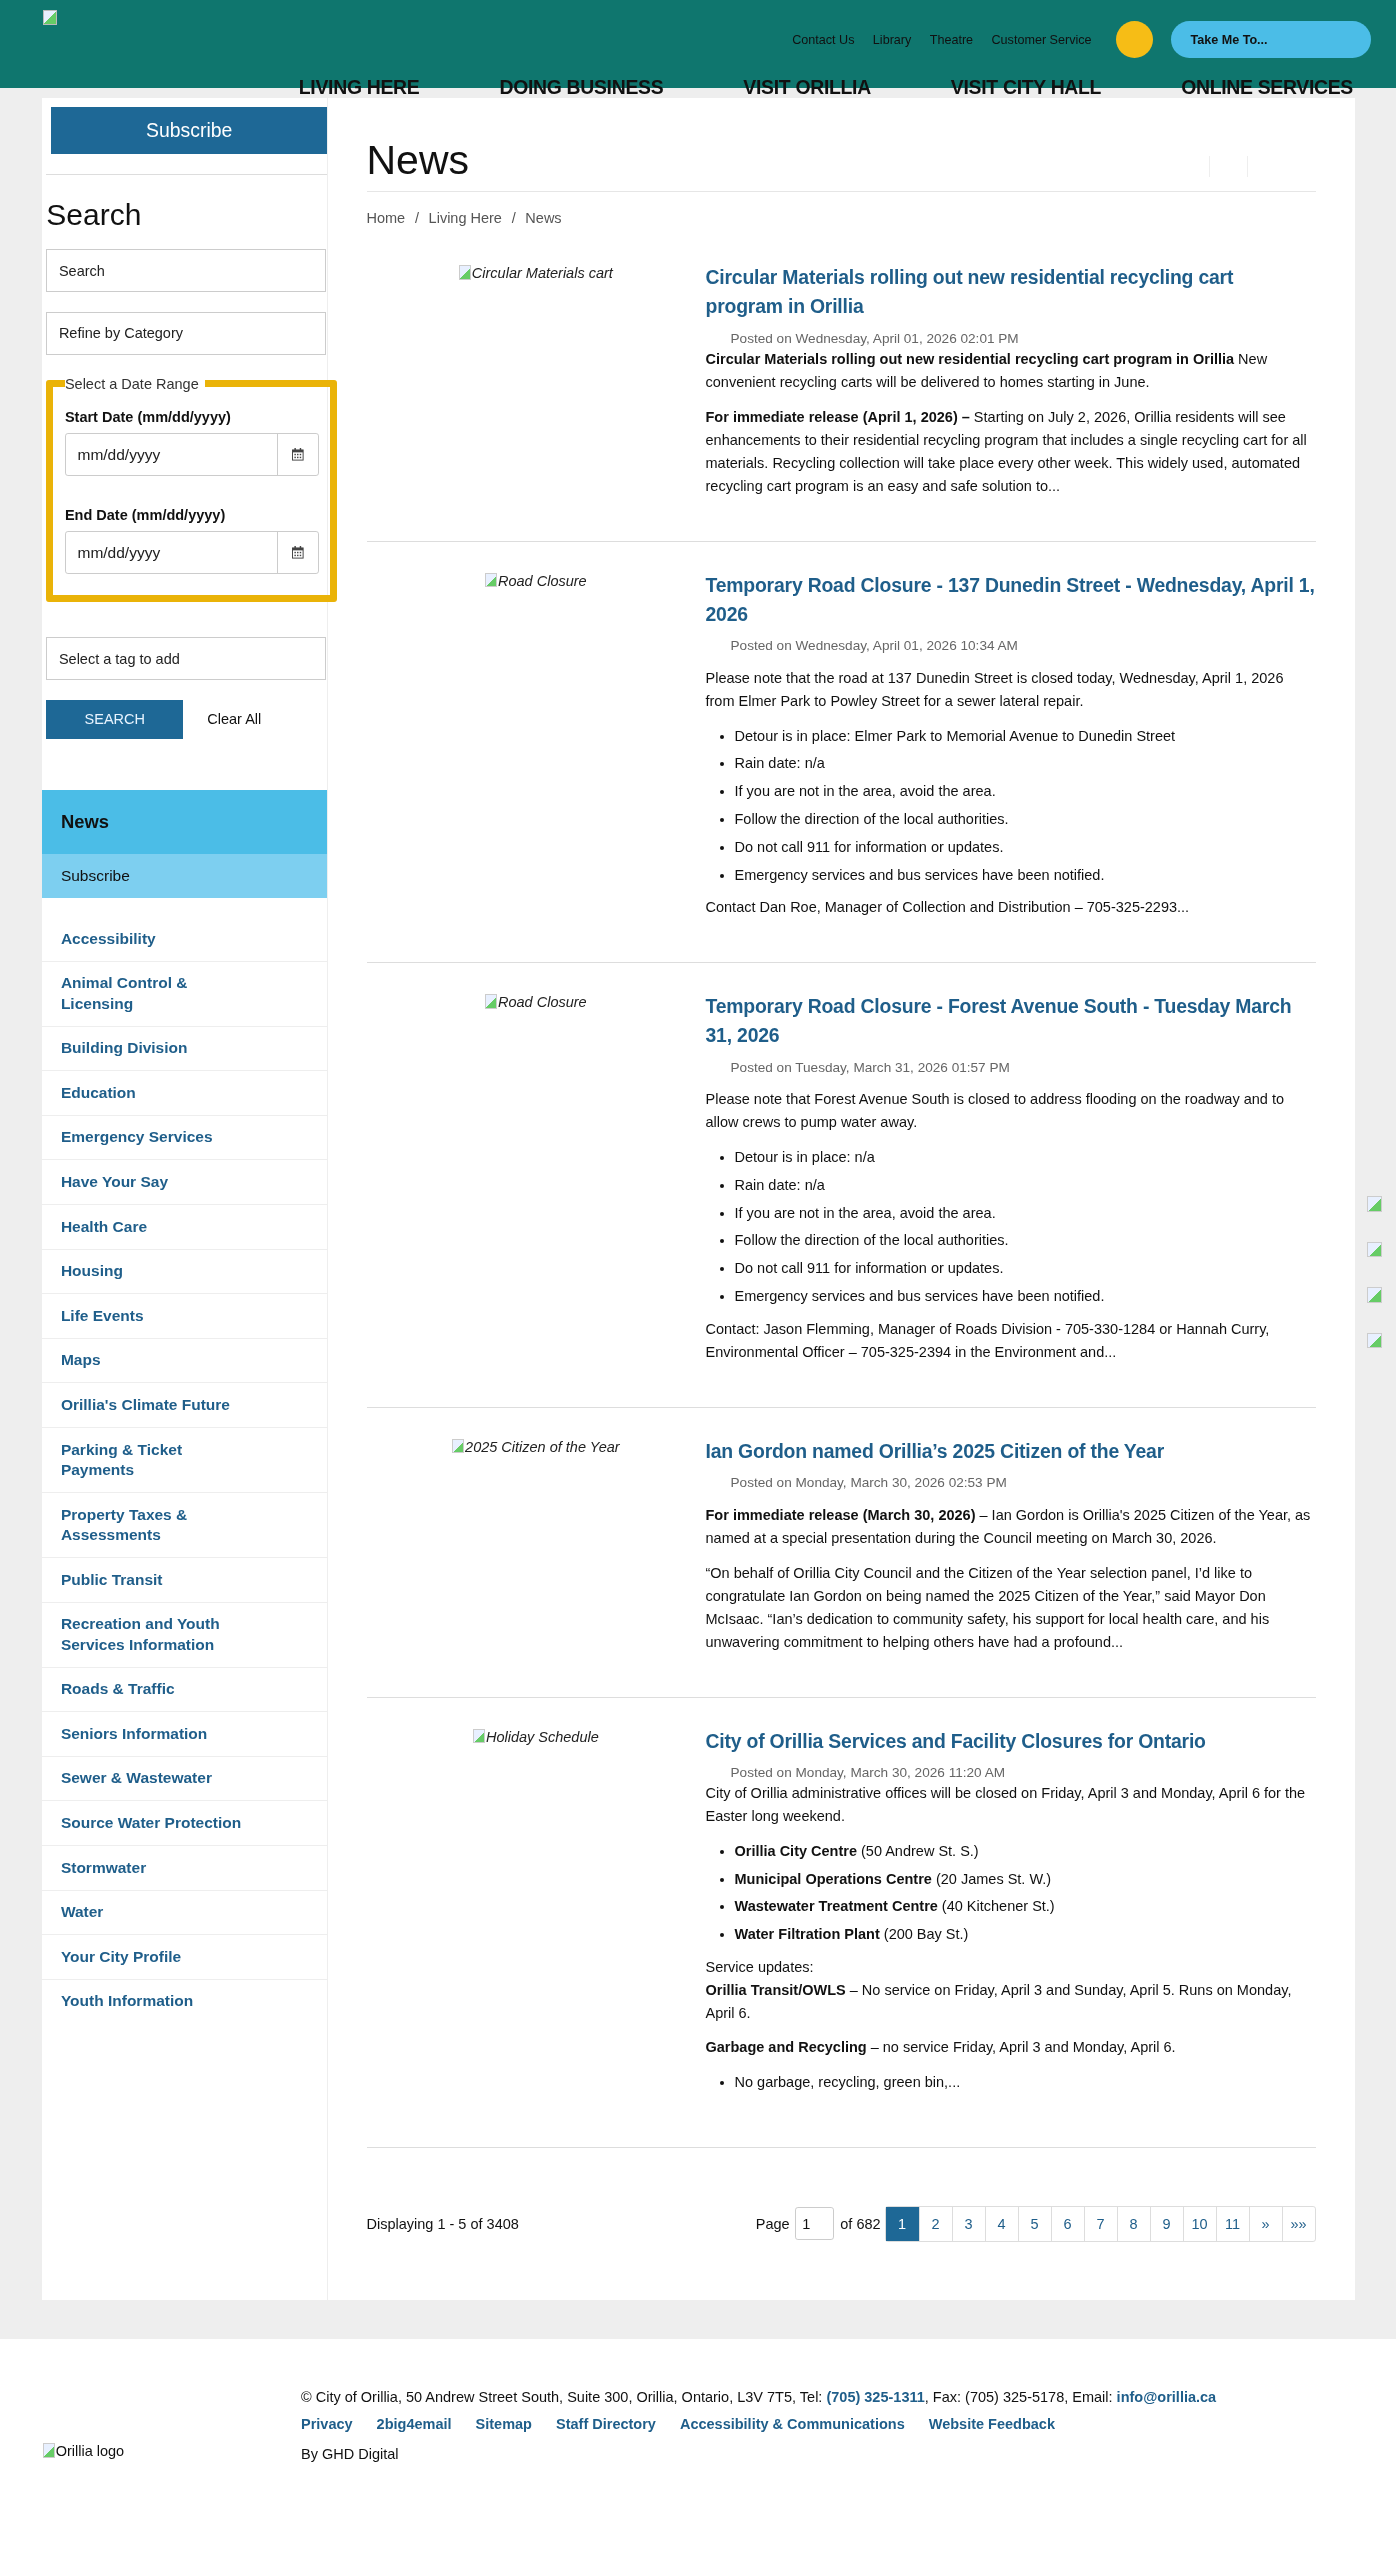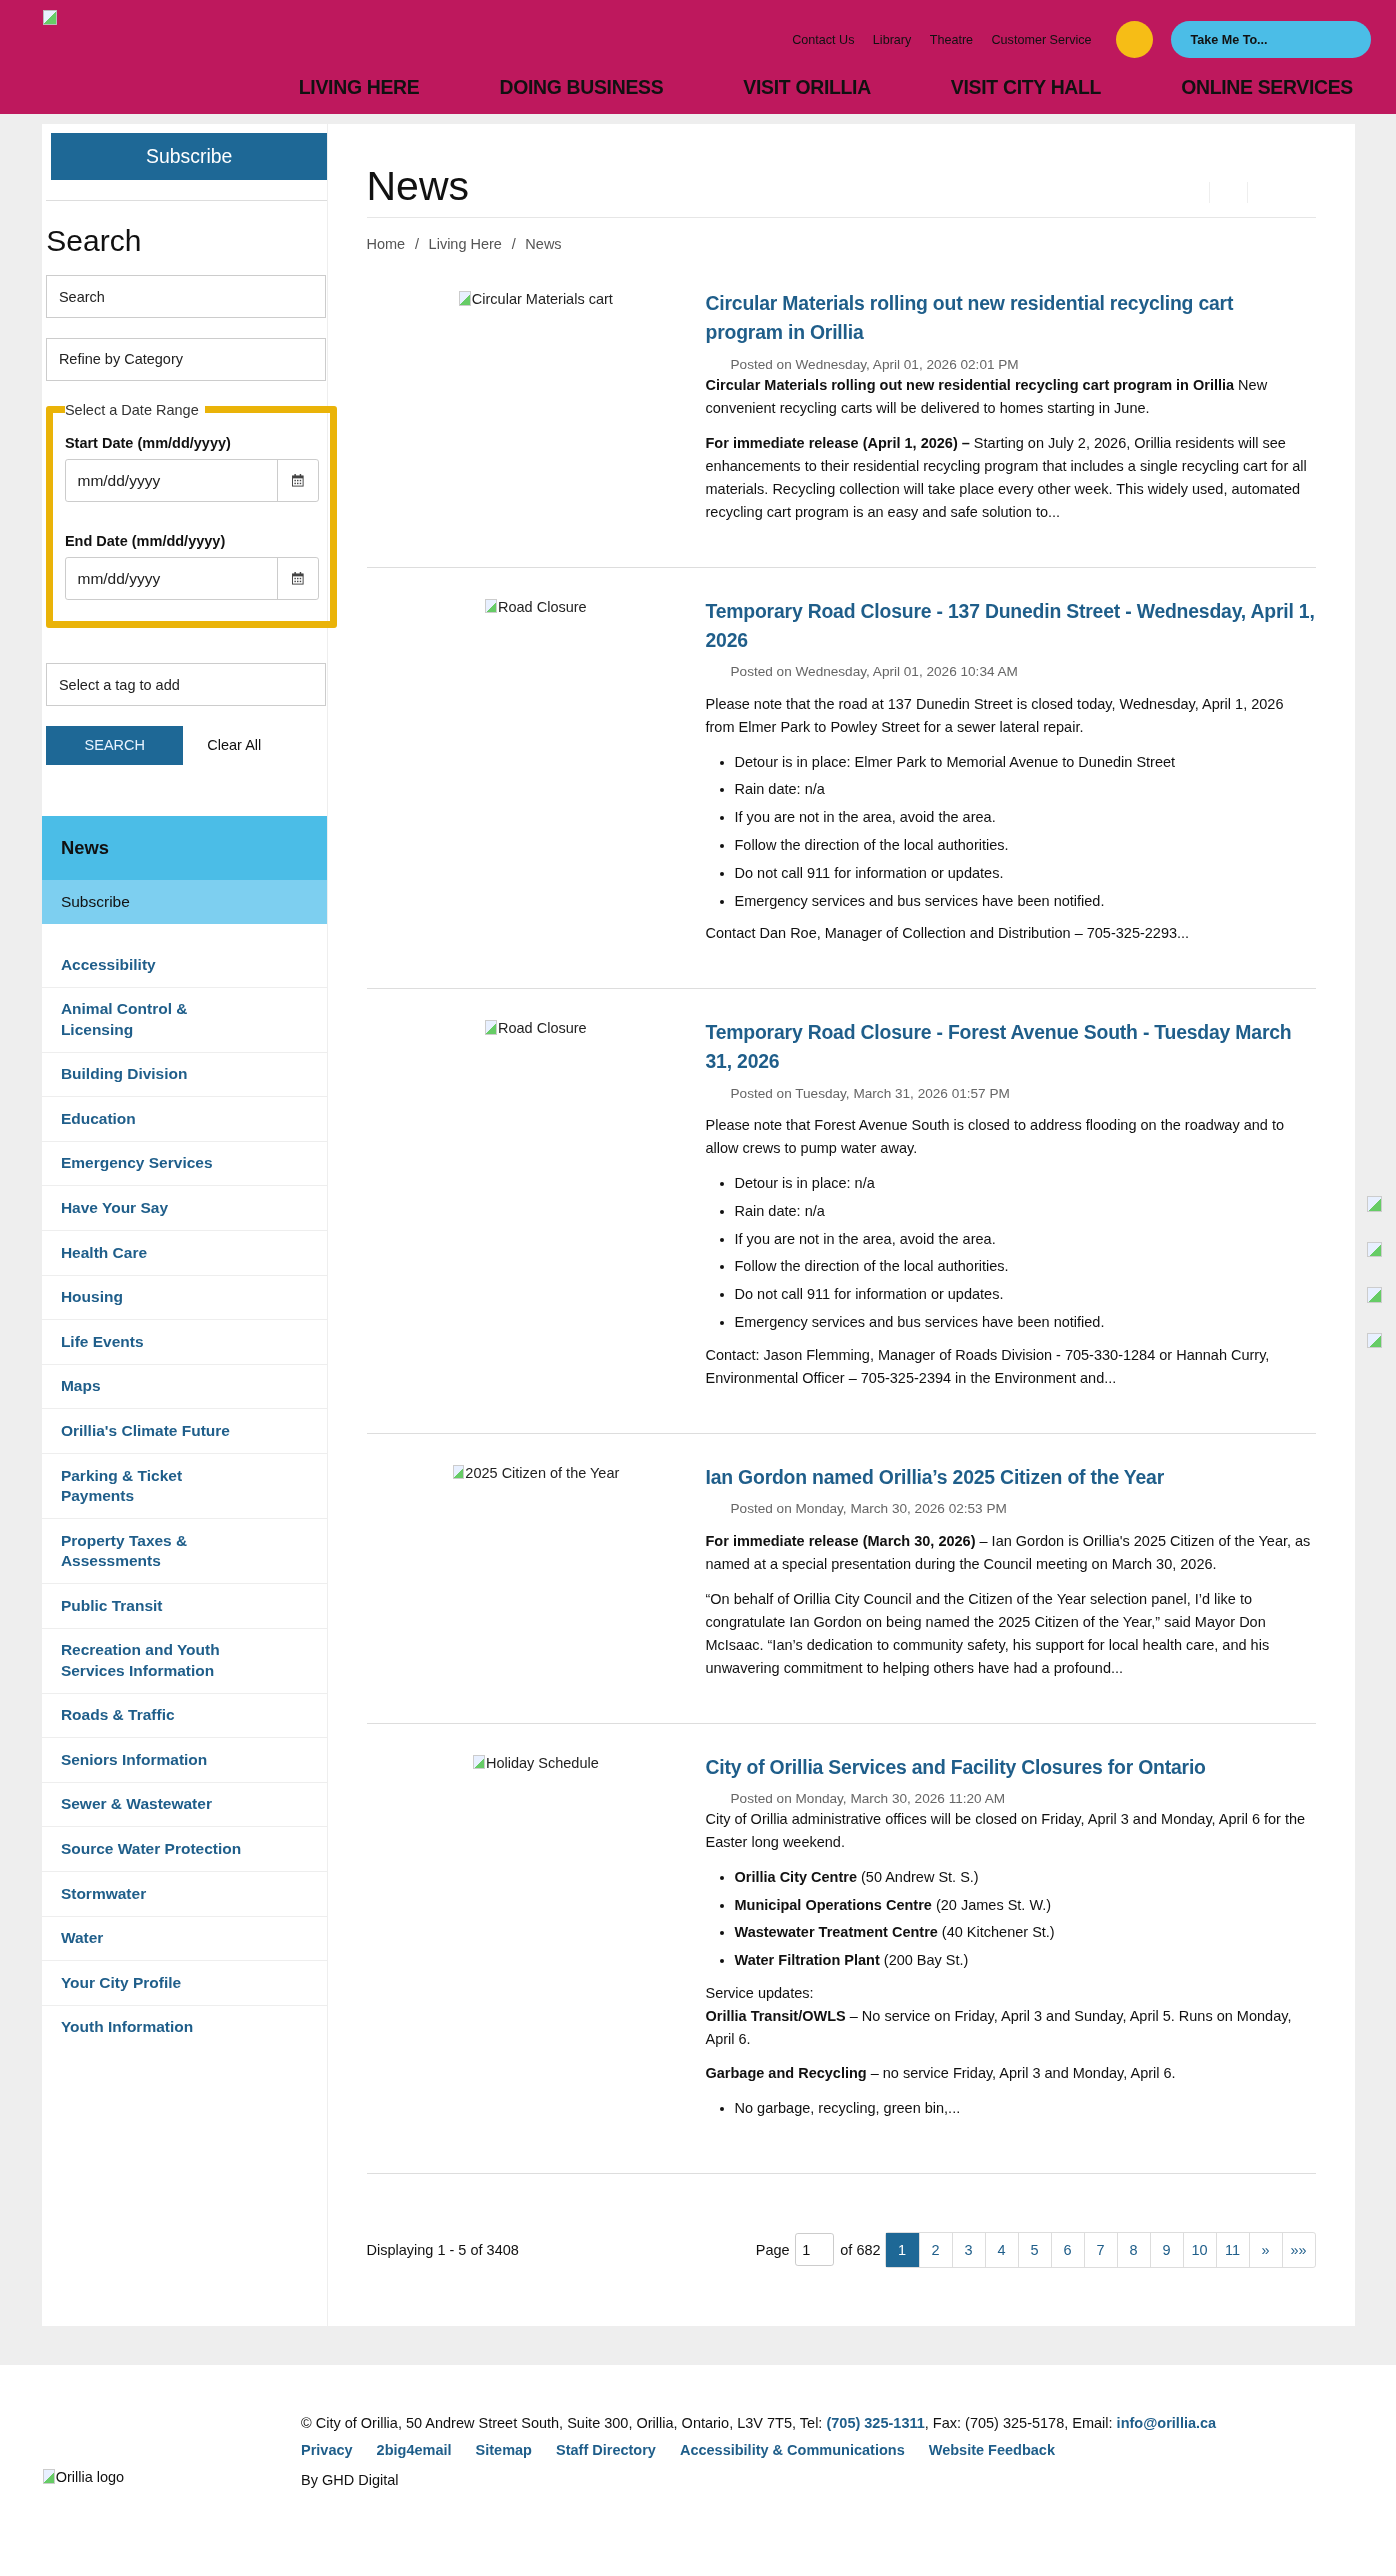--- a/index.html
+++ b/index.html
@@ -1,21 +1,21 @@
 <!DOCTYPE html>
 <html><head>
 <meta charset="utf-8">
 <style>
   * { box-sizing: border-box; margin: 0; padding: 0; }
   html, body { width: 1396px; }
   body { font-family: "Liberation Sans", sans-serif; color: #111; background: #fff; font-size: 14.5px; }
   a { text-decoration: none; color: inherit; }
 
   
-  .header { height: 114px; position: relative; background: #be185d; }
+  .header { height: 88px; position: relative; background: #0f766e; }
   .logo-broken { position: absolute; left: 43px; top: 9.7px; width: 13.6px; height: 15.5px; border: 1px solid #bbb; background: linear-gradient(135deg, #e8f0ff 50%, #6c6 50%); }
   .utility { position: absolute; top: 21.3px; right: 25px; display: flex; align-items: center; }
   .utility a { font-size: 12.6px; margin-left: 18.4px; color: #111; }
   .yellow-dot { width: 37px; height: 37px; border-radius: 50%; background: #f6bd16; margin-left: 24px; }
   .take-me { margin-left: 78px; width: 200px; height: 37px; border-radius: 18.4px; background: #4bbde7; color: #0a1b2b; font-weight: bold; font-size: 14.5px; padding-left: 19.4px; display: flex; align-items: center; }
   .mainnav { position: absolute; top: 76px; right: 43px; display: flex; gap: 0; }
   .mainnav a { font-size: 19.4px; font-weight: bold; letter-spacing: -0.3px; margin-left: 80px; color: #111; }
   .mainnav a:first-child { margin-left: 0; }
 
   .page-bg { background: #eeeeee; padding: 9.7px 0 39px; }
@@ -51,21 +51,21 @@
   .main { flex: 1; padding: 39px 39px 0 39px; }
   .page-title { font-size: 41px; font-weight: normal; padding-bottom: 7.8px; border-bottom: 1px solid #e6e6e6; position: relative; }
   .title-tools { position: absolute; right: 68px; top: 19.4px; display: flex; gap: 37px; }
   .title-tools span { width: 1px; height: 21.3px; background: #eee; display: block; }
   .breadcrumb { margin-top: 18px; font-size: 14.5px; color: #555; }
   .breadcrumb .sep { margin: 0 9.7px; }
 
   .article { display: flex; padding: 29px 0 43px; border-bottom: 1px solid #ddd; }
   .article:first-of-type { padding-top: 37px; }
   .thumb { width: 339px; display: flex; justify-content: center; font-size: 14.5px; color: #222; padding-top: 1.9px; }
-  .thumb .img { display: inline-flex; align-items: flex-start; }
+  .thumb .img { display: inline-flex; align-items: flex-start; font-style: italic; }
   .thumb .img::before { content: ""; display: inline-block; width: 9.7px; height: 12.6px; margin-right: 1px; background: linear-gradient(135deg, #e8f0ff 55%, #6c6 55%); border: 1px solid #ccc; }
   .content { flex: 1; }
   .a-title { color: #1f5e8a; font-size: 19.4px; font-weight: bold; line-height: 29px; letter-spacing: -0.2px; }
   .posted { color: #666; font-size: 13.6px; margin: 9.7px 0 0 25px; }
   .body-text { font-size: 14.5px; line-height: 23px; margin-top: 13.6px; }
   .body-text.tight { margin-top: 1.9px; }
   .body-text p + p { margin-top: 11.6px; }
   .body-text ul { margin: 11.6px 0 9.7px 29px; }
   .body-text li { margin-bottom: 4.8px; }
 

